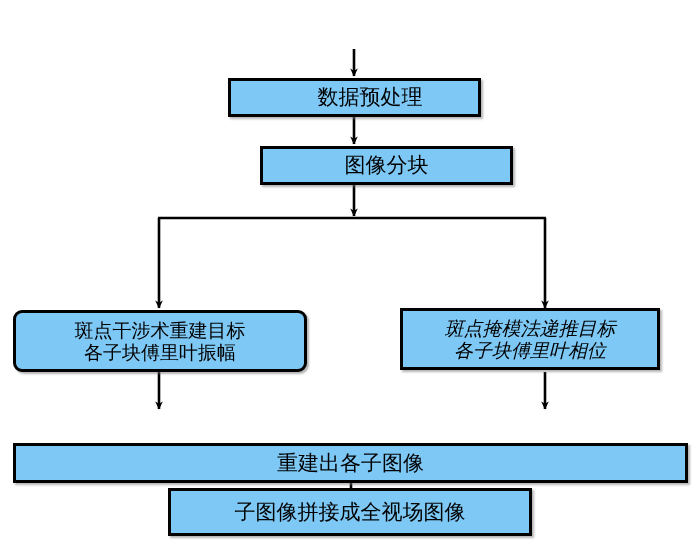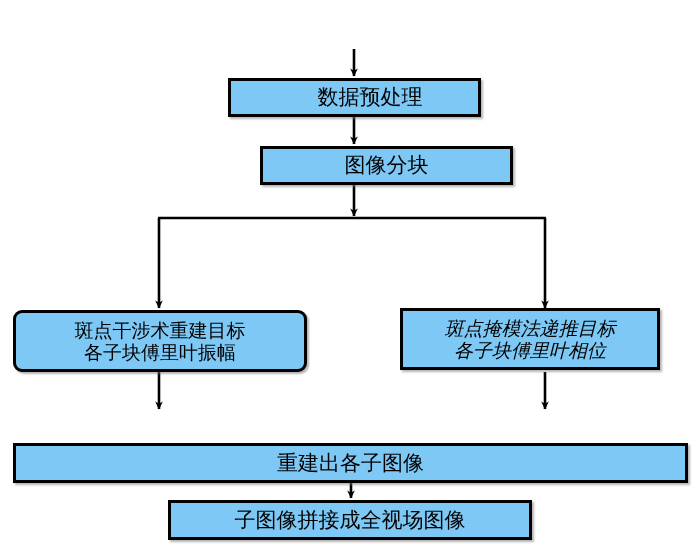--- a/index.html
+++ b/index.html
@@ -46,21 +46,21 @@
     display: block;
     width: 100%;
     white-space: pre-line;
   }
   .n-raw       { left: 228px; top: 10px;  width: 253px; height: 39px; font-size: 21px; }
   .n-prep      { left: 228px; top: 78px;  width: 253px; height: 39px; font-size: 21px; padding-left: 31px; }
   .n-block     { left: 228px; top: 146px; width: 253px; height: 39px; font-size: 21px; margin-left: 32px; }
   .n-amp       { left: 13px;  top: 310px; width: 294px; height: 62px; font-size: 19px; border-radius: 9px; }
   .n-phase     { left: 400px; top: 308px; width: 260px; height: 62px; font-size: 19px; font-style: italic; }
   .n-subimg    { left: 13px;  top: 411px; width: 675px; height: 40px; font-size: 21px; margin-top: 32px; }
-  .n-stitch    { left: 168px; top: 500px; width: 364px; height: 40px; font-size: 21px; }
+  .n-stitch    { left: 168px; top: 488px; width: 364px; height: 48px; font-size: 21px; }
 </style>
 </head>
 <body>
 
 <div id="flowchart">
 
   <svg class="connectors" viewBox="0 0 700 545" xmlns="http://www.w3.org/2000/svg">
     <defs>
       <marker id="arrowhead" markerWidth="9" markerHeight="9" refX="7.6" refY="4.2" orient="auto" markerUnits="userSpaceOnUse">
         <path d="M0,0.4 L8,4.2 L0,8 L2.3,4.2 Z" fill="#000000"></path>

